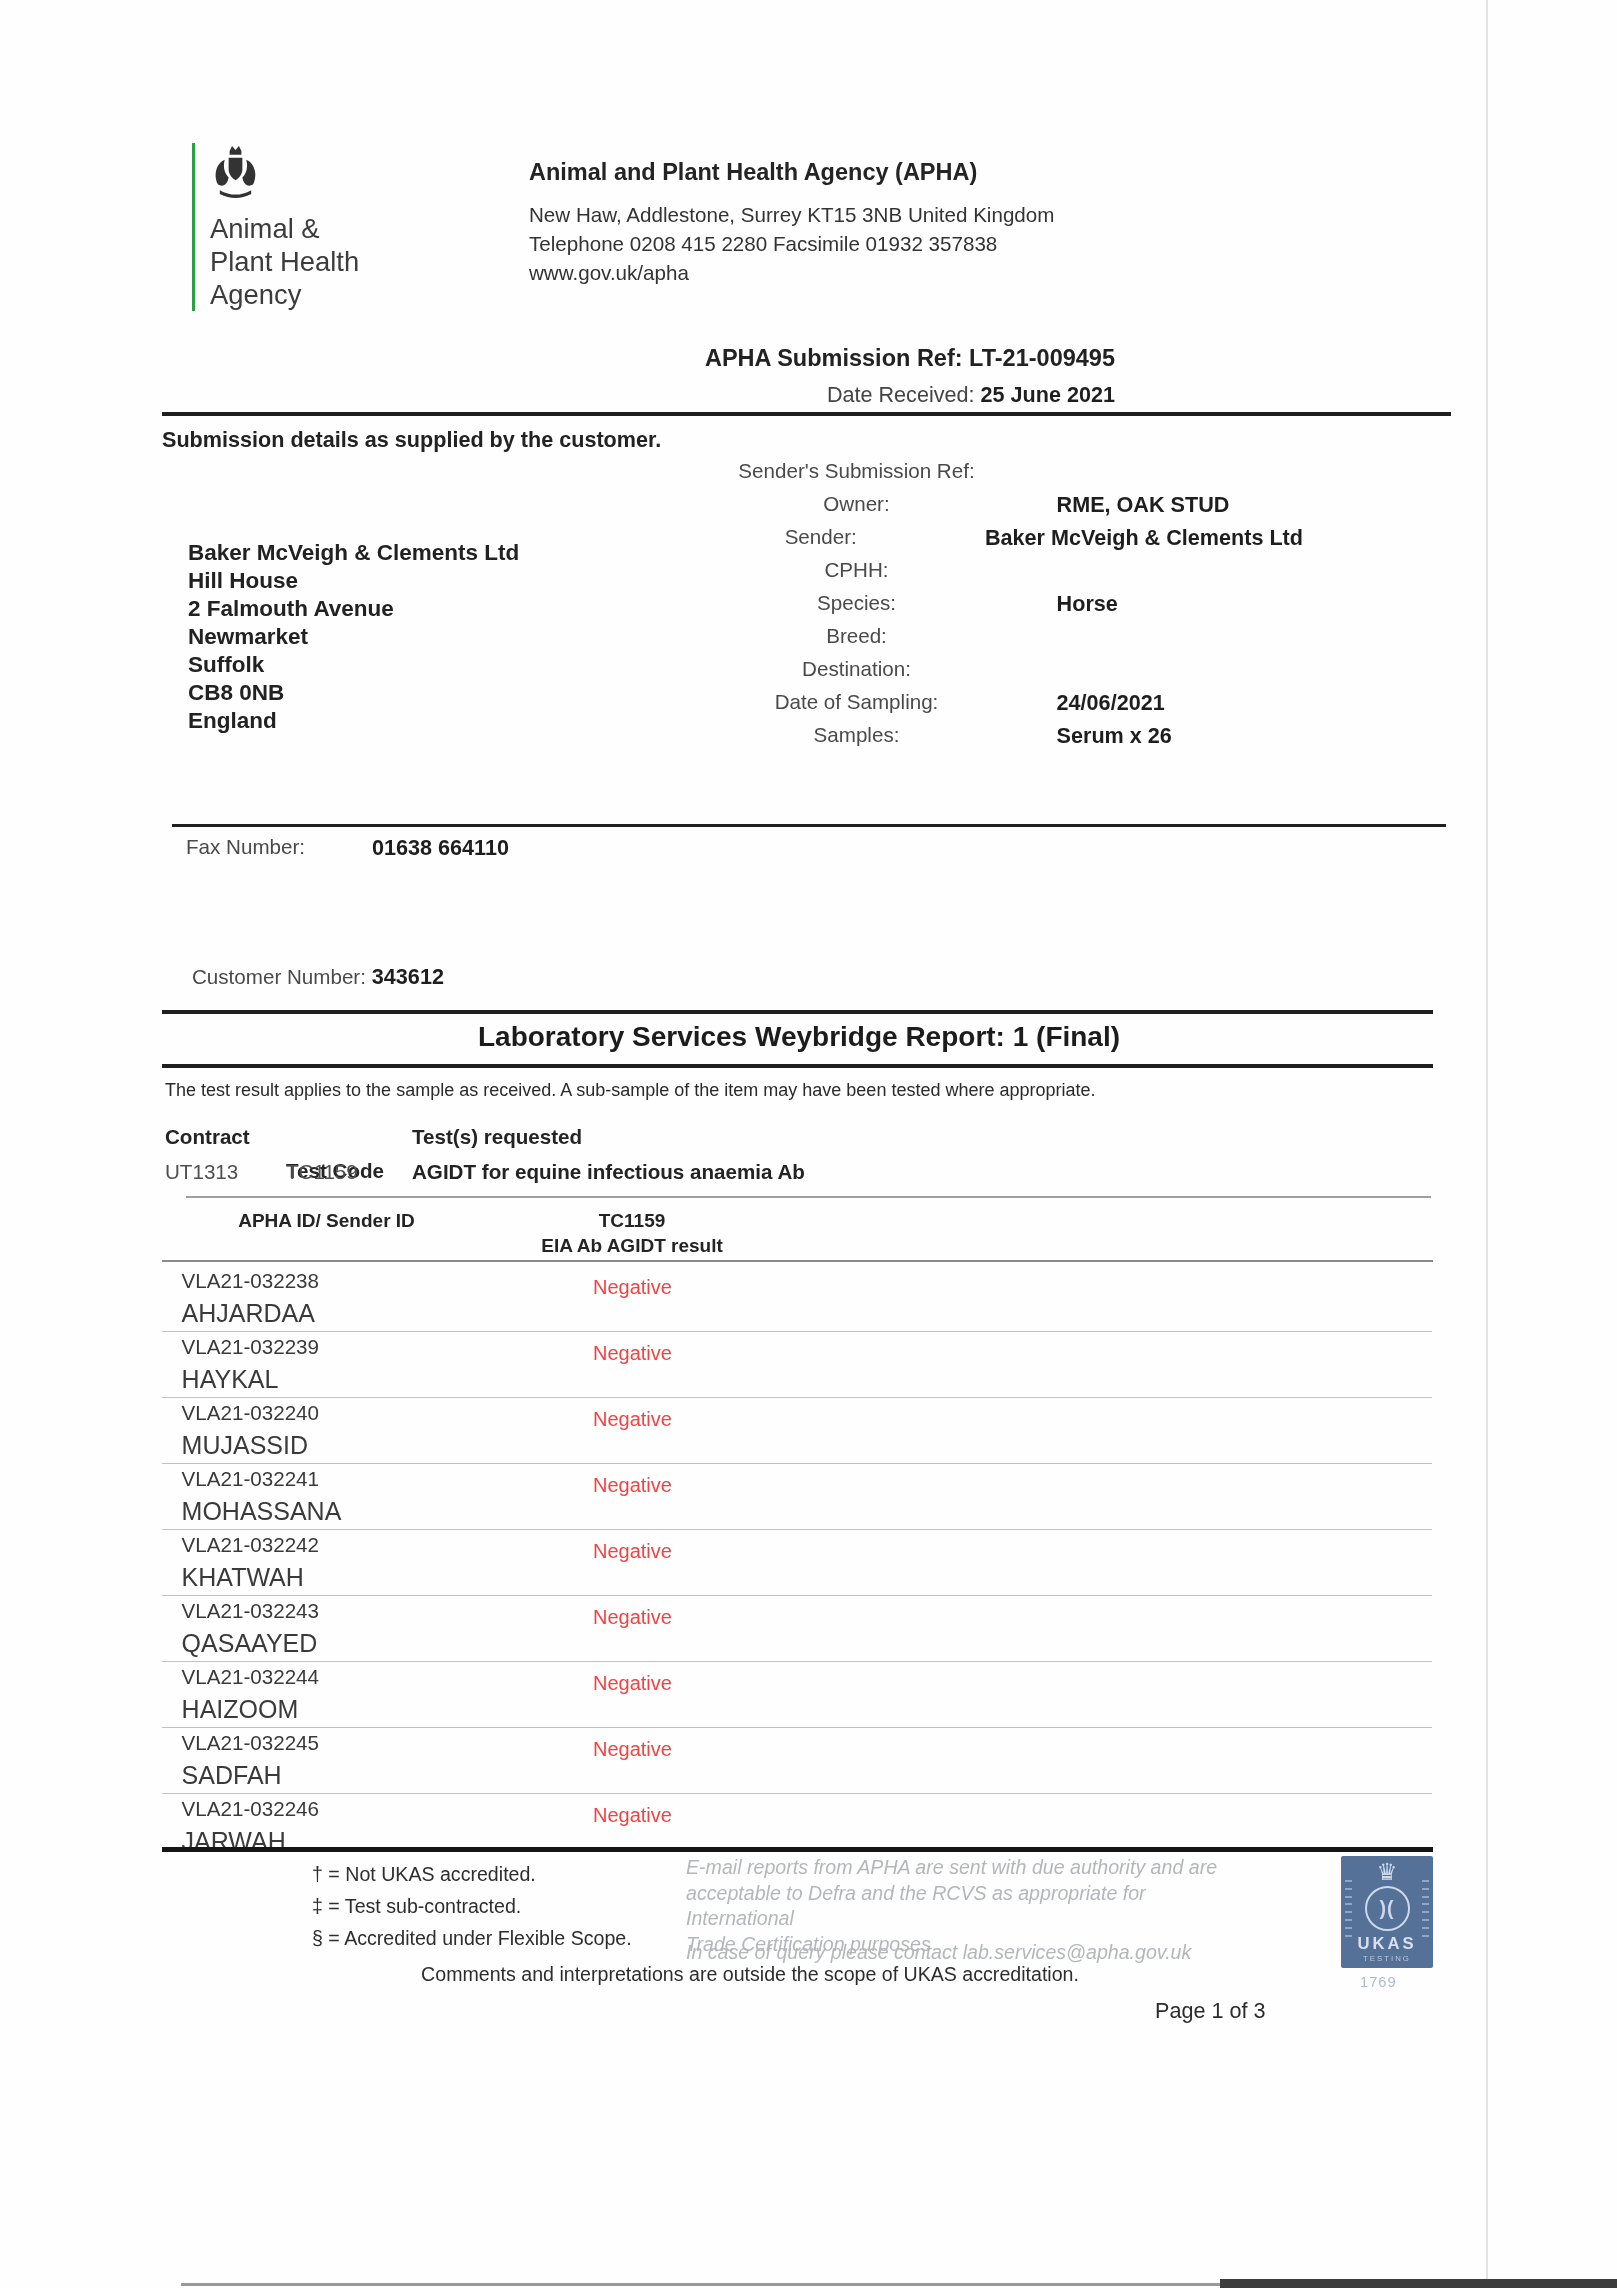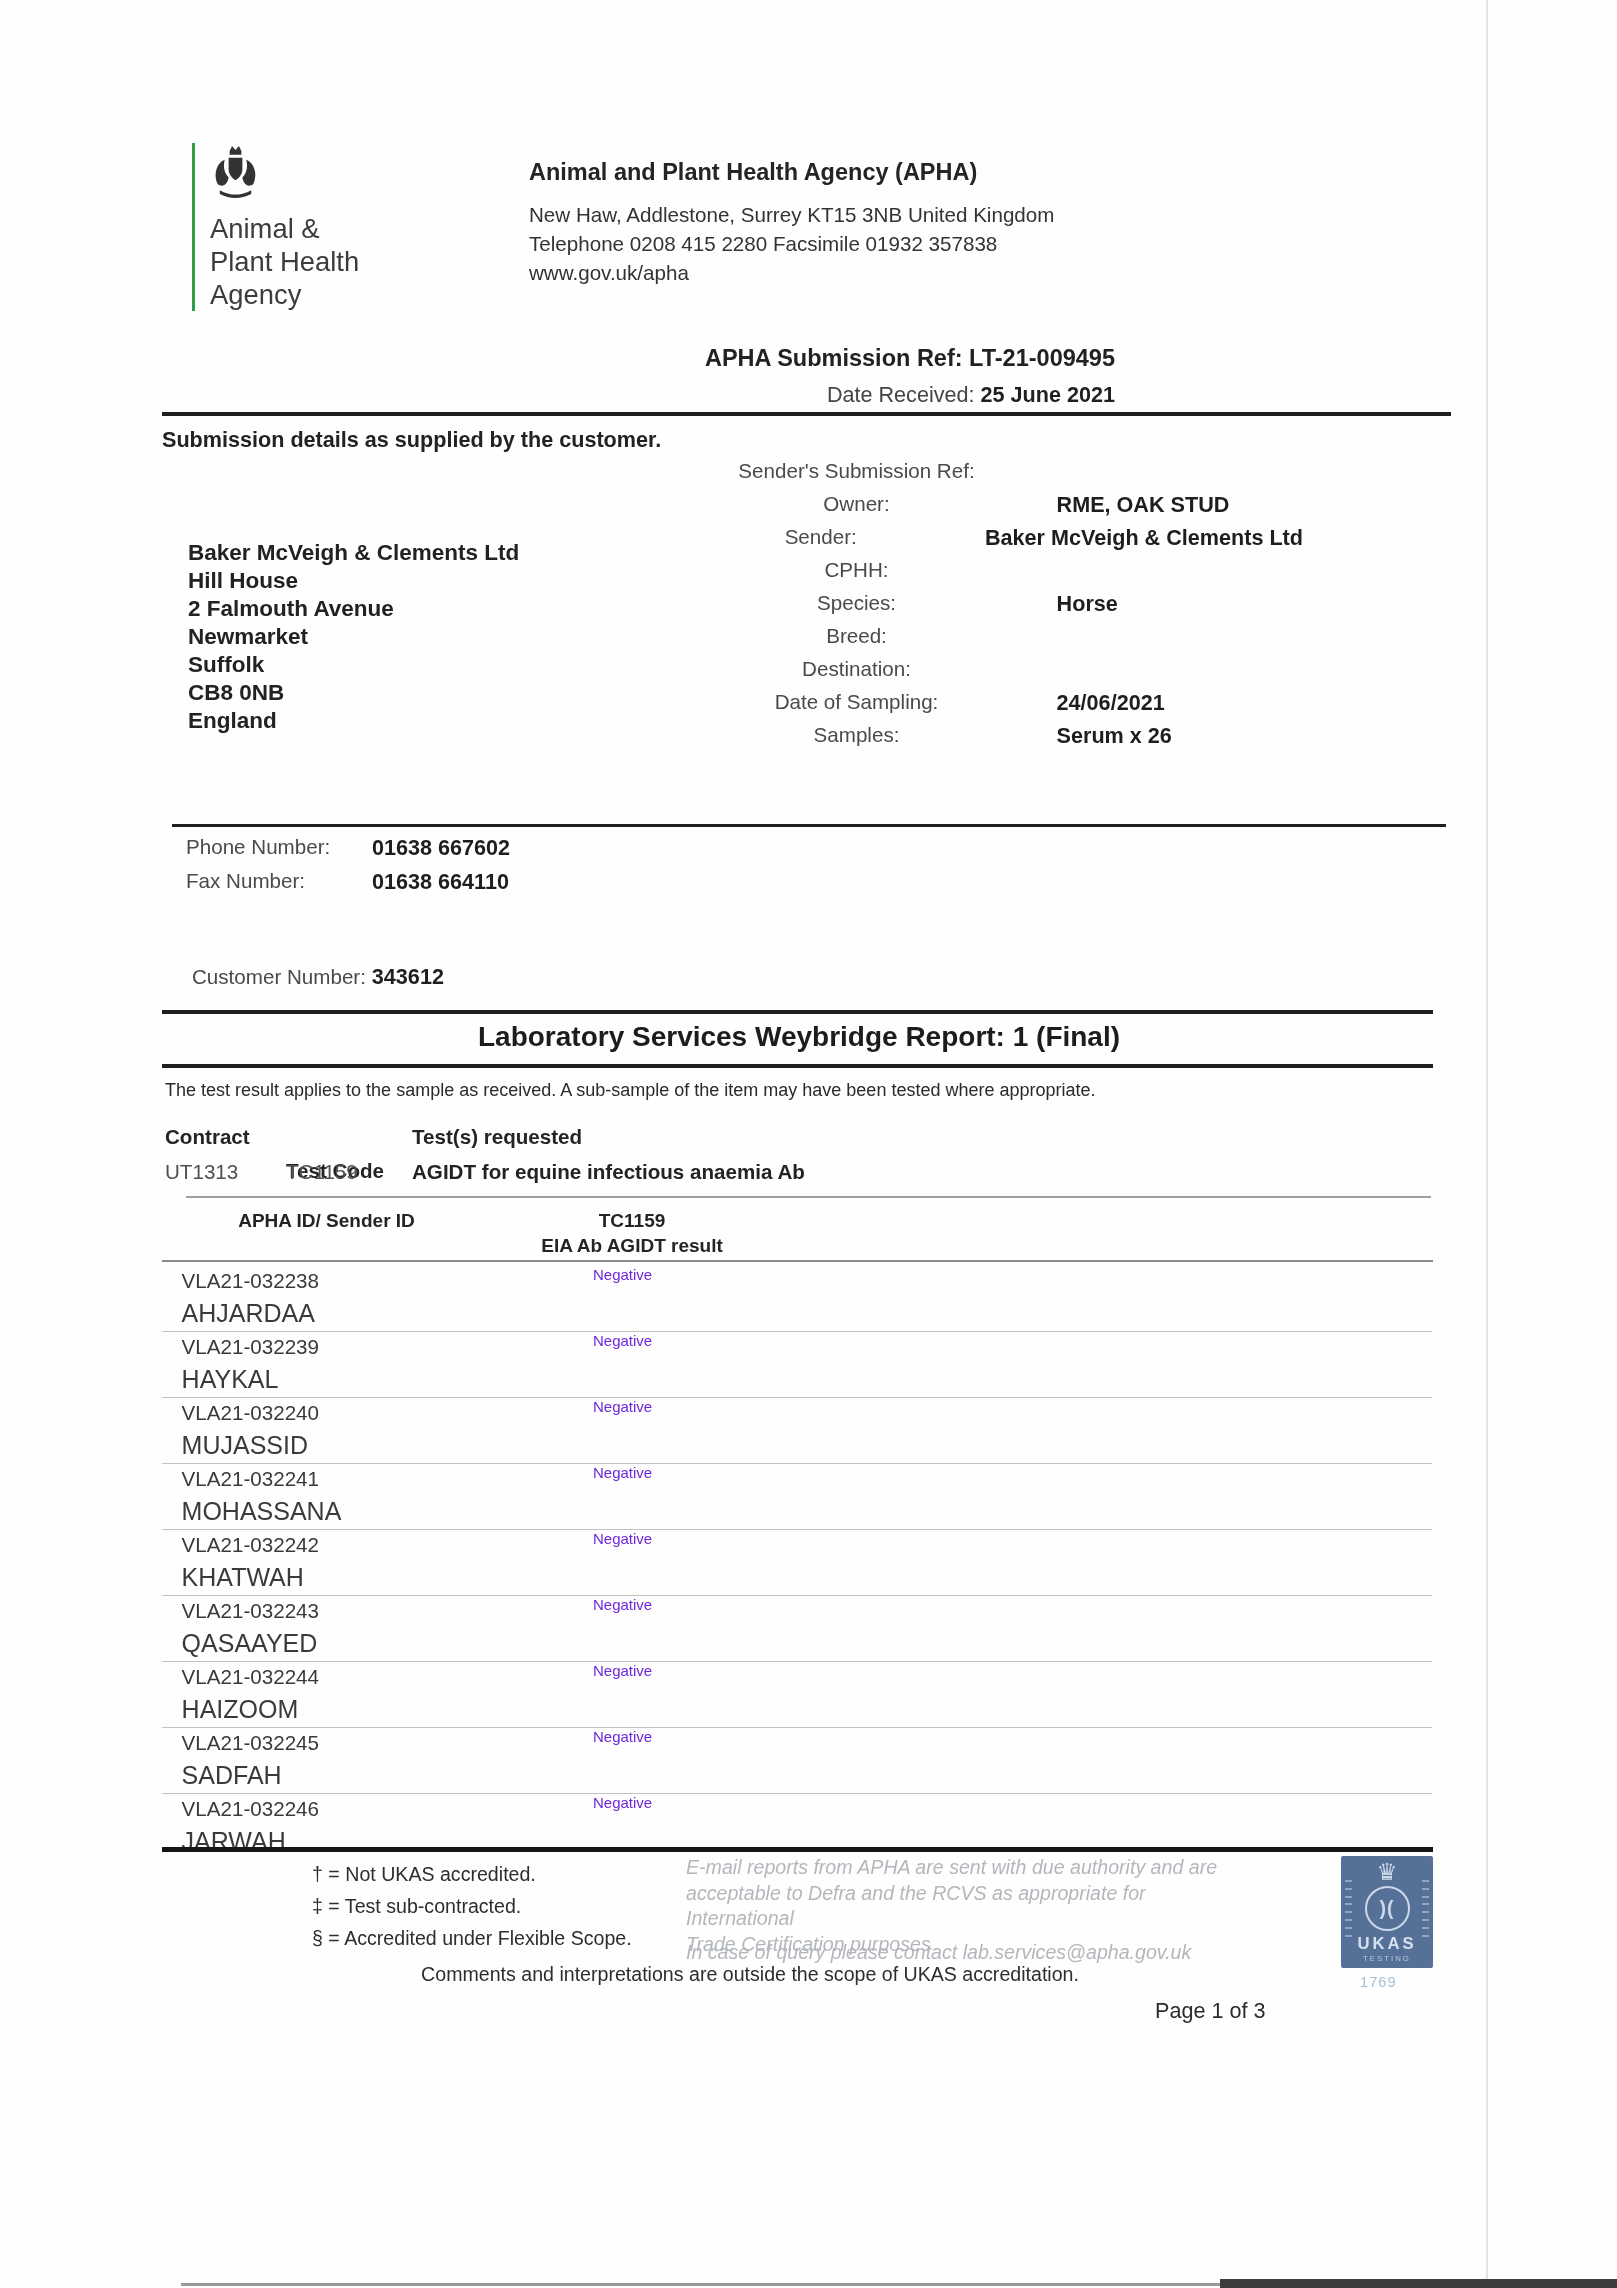--- a/index.html
+++ b/index.html
@@ -42,21 +42,21 @@
   .disclaimer{left:165px;top:1080px;font-size:18px;font-weight:normal;color:#2a2a2a;}
   .chead{top:1125px;font-size:20.6px;font-weight:bold;color:#242424;}
   .crow2{top:1160px;font-size:20.6px;color:#4f4f4f;}
   .tests-req{font-weight:bold;color:#232323;}
   .rhead{font-size:19px;font-weight:bold;color:#242424;text-align:center;}
   
   .results{left:162px;top:1266px;width:1270px;}
   .res-row{position:relative;height:65px;border-bottom:1px solid #c2c2c2;}
   .res-id{position:absolute;left:19.6px;top:2.9px;font-size:20.6px;color:#3a3a3a;}
   .res-name{position:absolute;left:19.6px;top:33px;font-size:25px;color:#3a3a3a;}
-  .res-val{position:absolute;left:431px;top:0;font-size:15px;color:#6d28d9;}
+  .res-val{position:absolute;left:431px;top:10px;font-size:20px;color:#ef4444;}
   
   .legend{left:312px;top:1858px;font-size:19.6px;color:#2d2d2d;line-height:32px;}
   .gray-note{left:686px;top:1855px;font-size:19.6px;font-style:italic;color:#b3b7bb;line-height:25.5px;width:568px;}
   .query-note{left:686px;top:1941px;font-size:19.6px;font-style:italic;color:#b3b7bb;}
   .comments{left:162px;top:1963px;width:1176px;text-align:center;font-size:19.6px;color:#2d2d2d;}
   .pagenum{left:1155px;top:1998px;font-size:21.6px;color:#2b2b2b;}
   
   .ukas-box{left:1341px;top:1856px;width:92px;height:112px;background:#567198;border-radius:2px;
     display:flex;flex-direction:column;align-items:center;justify-content:center;}
   .ukas-crown{color:#cdd9ea;font-size:23.5px;line-height:23.5px;}
@@ -160,24 +160,20 @@
     <div>2 Falmouth Avenue</div>
     <div>Newmarket</div>
     <div>Suffolk</div>
     <div>CB8 0NB</div>
     <div>England</div>
   </div>
 
   <div class="abs rule" style="left:172px;top:824px;width:1274px;height:2.9px;"></div>
   <div class="abs contact">
     <div class="crow">
-        <div class="clabel">Phone Number:</div>
-        <div class="cvalue">01638 667602</div>
-      </div>
-    <div class="crow">
         <div class="clabel">Fax Number:</div>
         <div class="cvalue">01638 664110</div>
       </div>
   </div>
   <div class="abs custnum">
     <span>Customer Number:</span><b>343612</b>
   </div>
 
   <div class="abs rule" style="left:162px;top:1010px;width:1271px;height:3.9px;"></div>
   <div class="abs report-title">Laboratory Services Weybridge Report: 1 (Final)</div>

